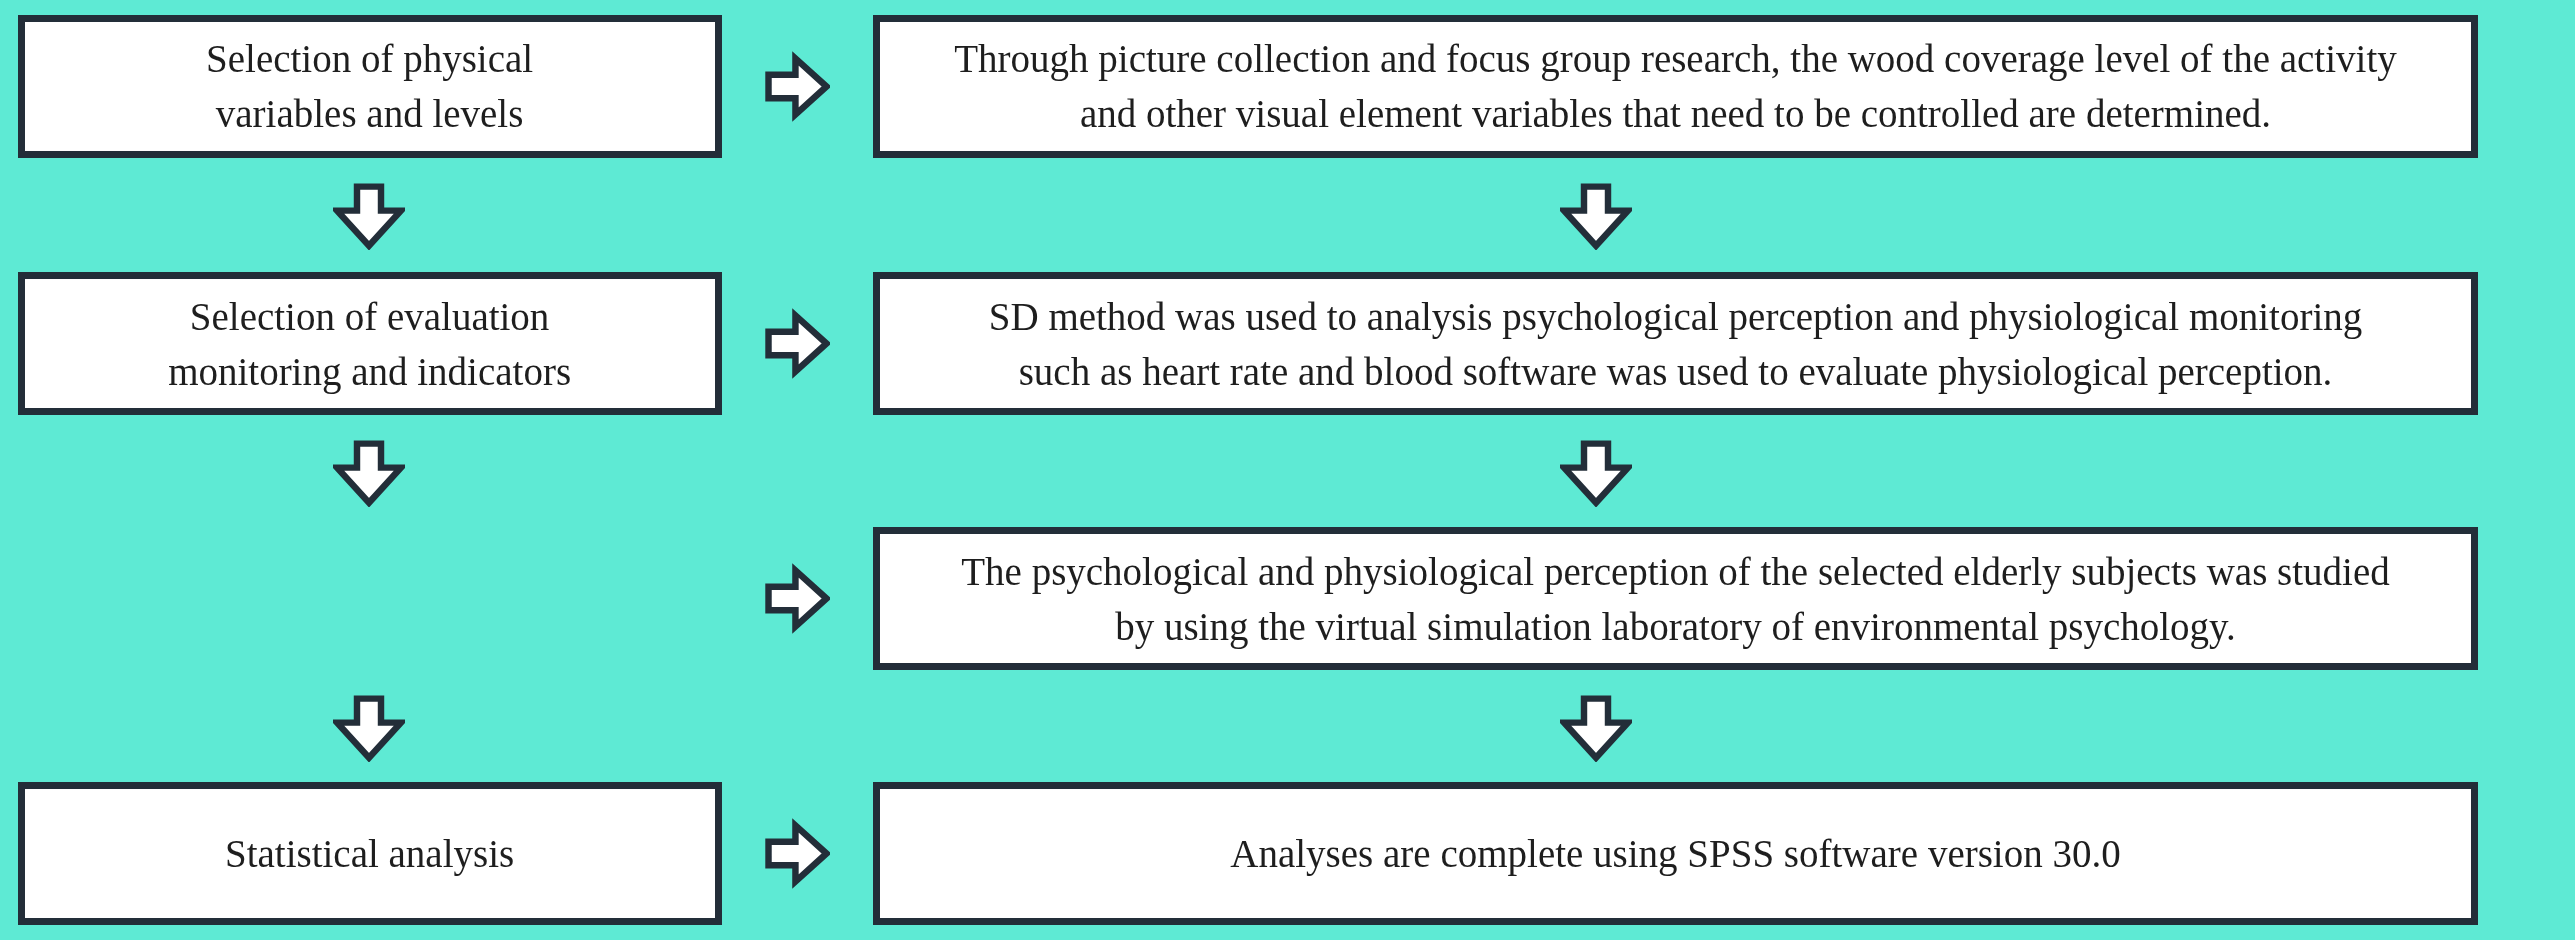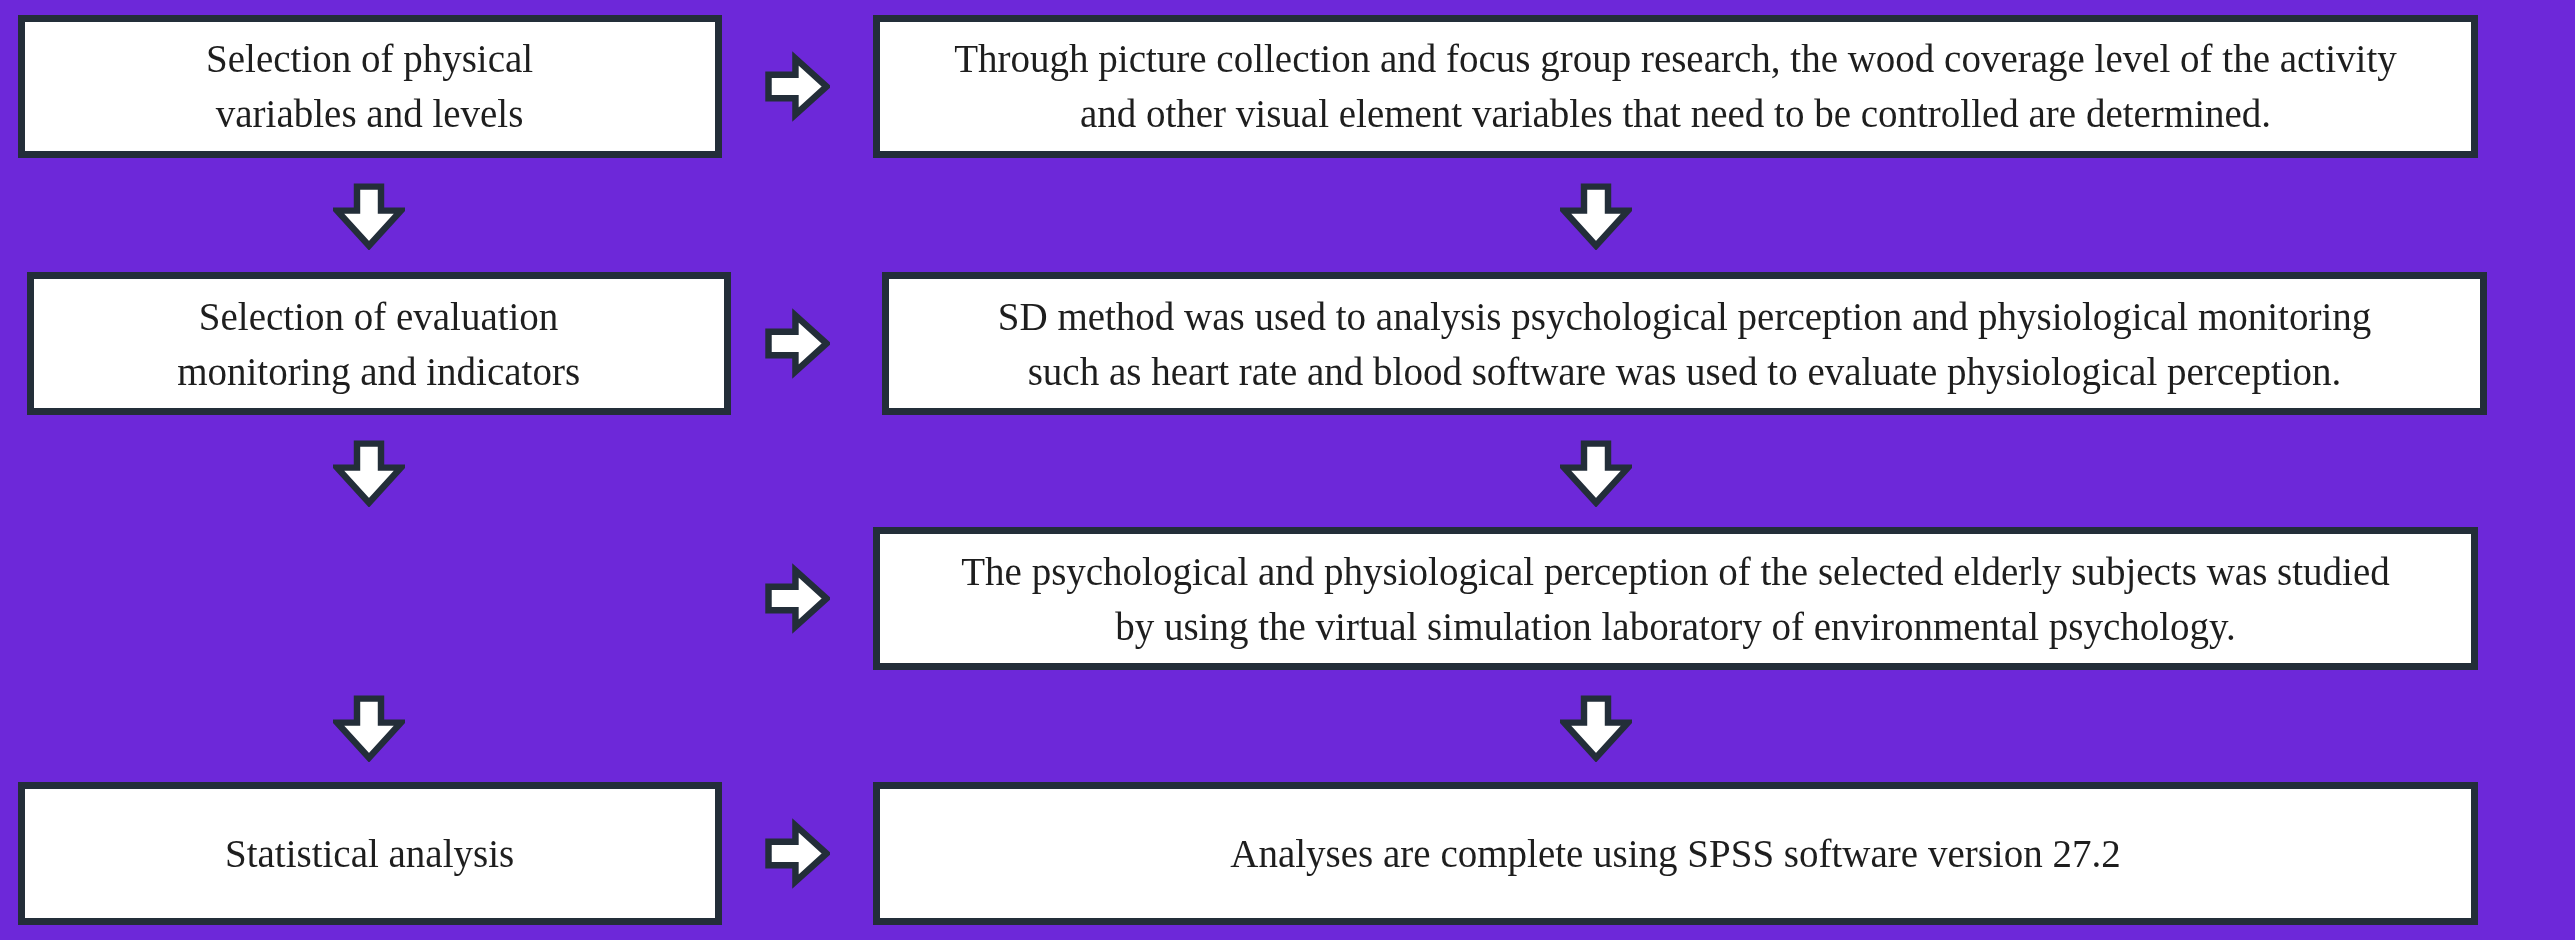--- a/index.html
+++ b/index.html
@@ -3,21 +3,21 @@
 <meta charset="utf-8">
 <style>
   :root{
     --line:#232e39;
     --text:#1e1e1e;
     --fill:#ffffff;
   }
   html,body{margin:0;padding:0;background:#ffffff;}
   body{width:2576px;height:940px;overflow:hidden;
        font-family:"Liberation Serif","DejaVu Serif",serif;}
-  .canvas{position:relative;width:2576px;height:940px;background:#6d28d9;}
+  .canvas{position:relative;width:2576px;height:940px;background:#5eead4;}
 
   .box{
     position:absolute;height:143px;box-sizing:border-box;
     border:7.6px solid var(--line);background:var(--fill);
     display:flex;flex-direction:column;justify-content:center;align-items:center;
     text-align:center;color:var(--text);
     font-size:39px;line-height:55px;
   }
   .step{left:17.6px;width:704px;}
   .detail{left:873px;width:1605px;}
@@ -26,21 +26,21 @@
   .harrow{position:absolute;left:765px;width:65px;height:73px;}
   .darrow{position:absolute;width:72px;height:67px;}
   .darrow.col-left{left:333px;}
   .darrow.col-right{left:1560px;}
 
   .arrow-path{
     fill:var(--fill);stroke:var(--line);stroke-width:11;
     stroke-linejoin:miter;stroke-miterlimit:12;
   }
 
-  .r1{top:14.7px;} .r2{top:272px;margin-left:9px;} .r3{top:527px;} .r4{top:782px;}
+  .r1{top:14.7px;} .r2{top:272px;} .r3{top:527px;} .r4{top:782px;}
   .ha1{top:50px;} .ha2{top:307px;} .ha3{top:562px;} .ha4{top:817px;}
   .g1{top:183px;} .g2{top:440px;} .g3{top:695px;}
 </style>
 </head>
 <body>
 
 <div class="canvas">
 
   <div class="box step r1">
     <div class="line">Selection of physical</div>
@@ -96,17 +96,17 @@
   </svg>
 
   <div class="box step r4">
     <div class="line">Statistical analysis</div>
     <div class="line"></div>
   </div>
   <svg class="harrow ha4" viewBox="0 0 111 124">
     <path class="arrow-path" d="M6 42 L52 42 L52 14 L105 62 L52 110 L52 82 L6 82 Z"></path>
   </svg>
   <div class="box detail r4">
-    <div class="line">Analyses are complete using SPSS software version 27.2</div>
+    <div class="line">Analyses are complete using SPSS software version 30.0</div>
   </div>
 
 </div>
 
 
 </body></html>

